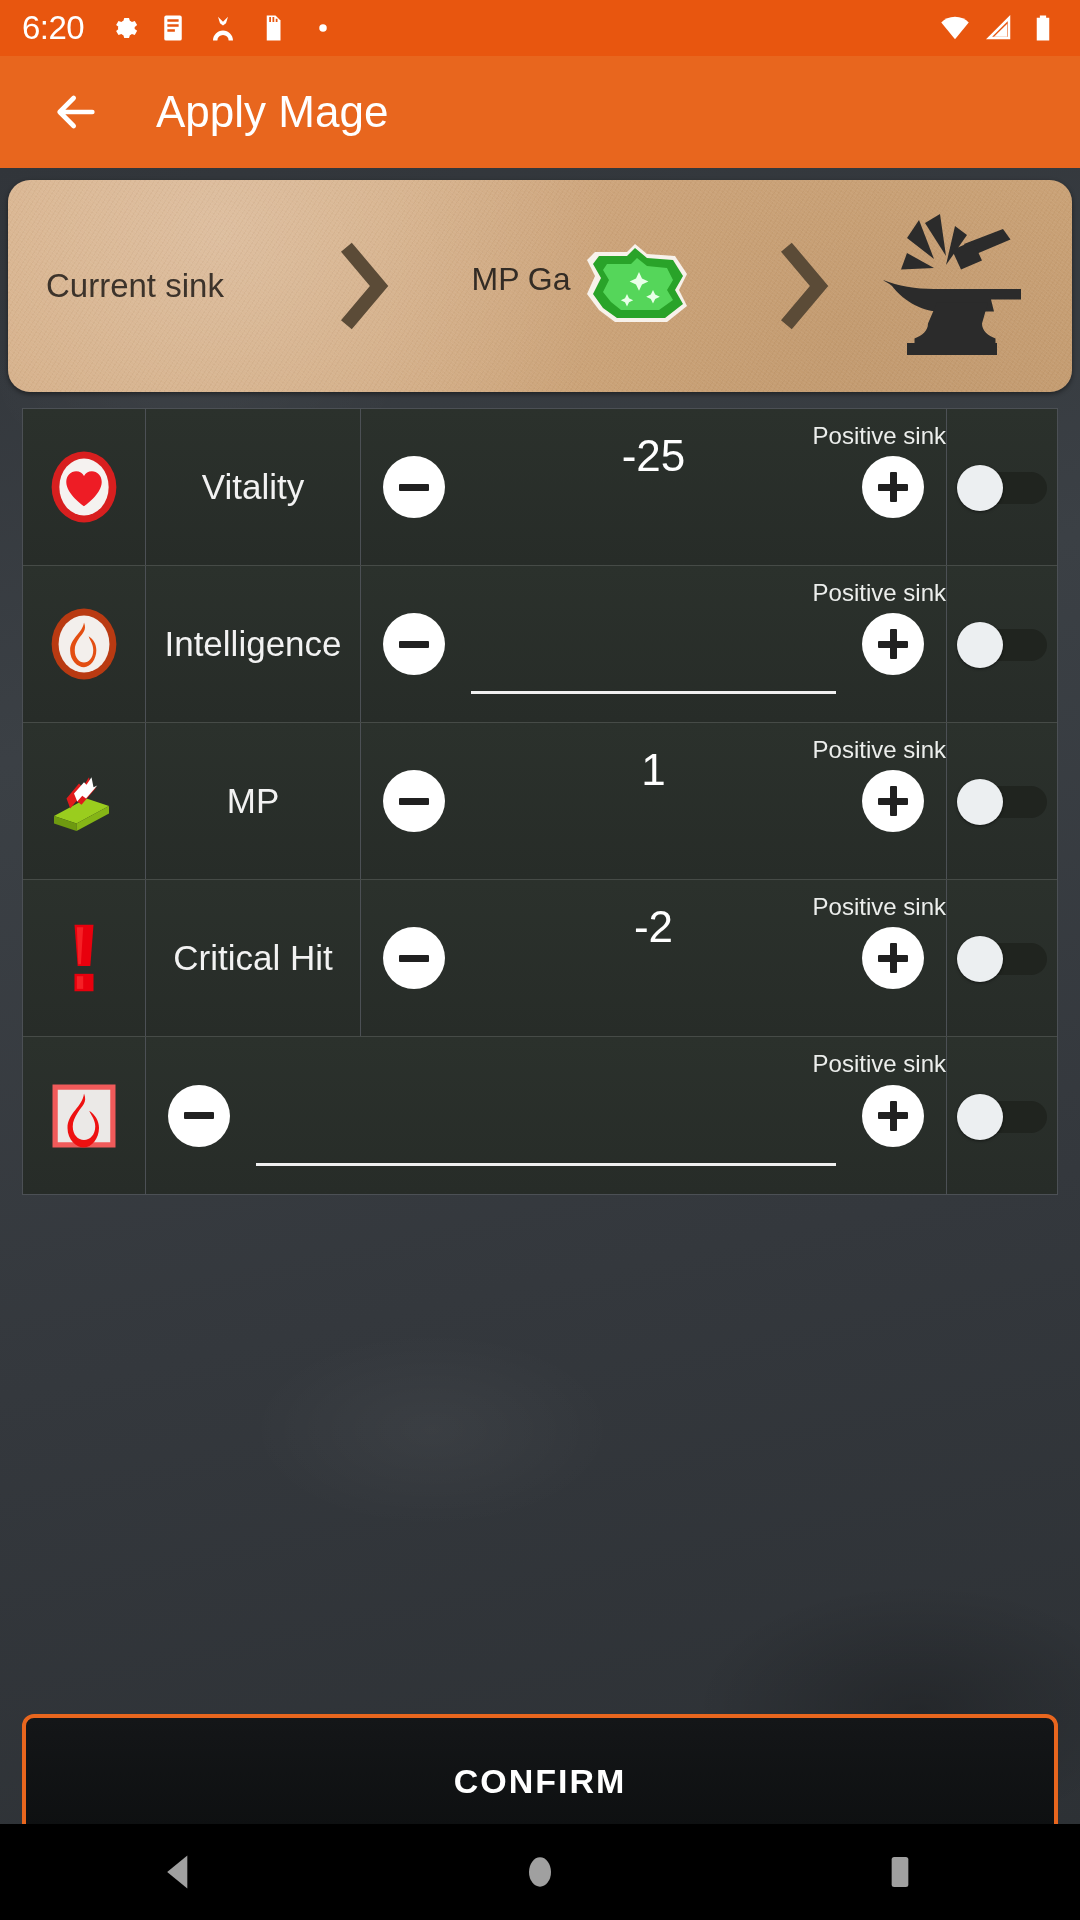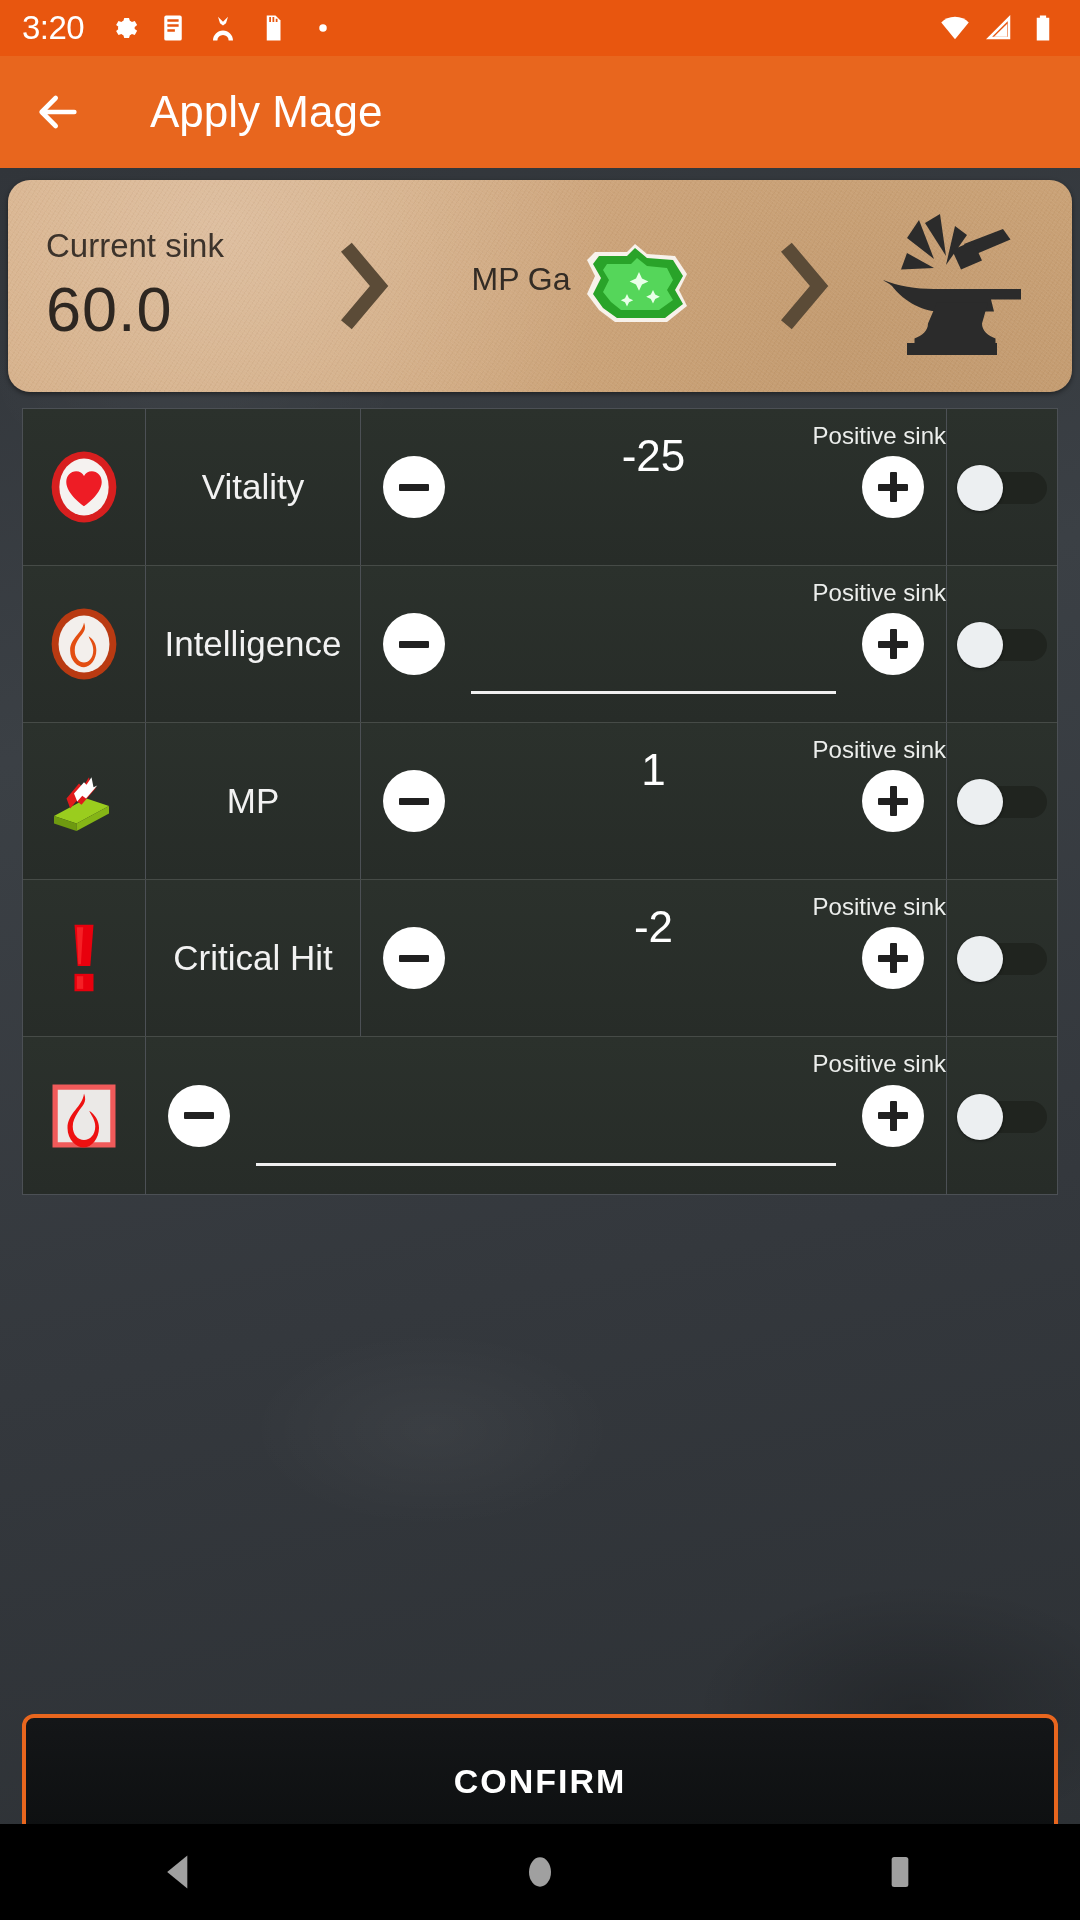--- a/index.html
+++ b/index.html
@@ -18,23 +18,22 @@
     color:#fff;
   }
   #status-bar .clock { font-size:33px; letter-spacing:-0.5px; }
   #status-bar .left-icons { display:flex; align-items:center; gap:20px; margin-left:24px; }
   #status-bar .right-icons { margin-left:auto; display:flex; align-items:center; gap:14px; }
   .sb-ico { width:30px; height:30px; display:block; }
 
   
   #app-bar {
     height:112px; background:#e8661e;
-    display:flex; align-items:center; padding-left:30px;
+    display:flex; align-items:center; padding-left:48px;
     color:#fff;
-    gap:12px;
   }
   #back-arrow { width:56px; height:56px; flex:none; cursor:pointer; }
   #app-title { font-size:44px; margin-left:52px; font-weight:400; }
 
   
   #page {
     position:absolute; top:168px; left:0; right:0; bottom:0;
     background:
       radial-gradient(ellipse 300px 160px at 18% 12%, rgba(255,255,255,0.035), transparent 70%),
       radial-gradient(ellipse 380px 200px at 72% 38%, rgba(255,255,255,0.03), transparent 70%),
@@ -155,21 +154,21 @@
   #nav-bar {
     position:absolute; left:0; right:0; bottom:0; height:96px; background:#000;
     display:flex; align-items:center; justify-content:space-around;
   }
   .nav-btn { width:120px; height:96px; display:flex; align-items:center; justify-content:center; cursor:pointer; }
 </style>
 </head>
 <body>
 
 <div id="status-bar">
-  <span class="clock">3:20</span>
+  <span class="clock">6:20</span>
   <span class="left-icons">
     <svg class="sb-ico" viewBox="0 0 24 24">
       <path fill="#fff" d="M12 8a4 4 0 100 8 4 4 0 000-8zm9.4 4.9l-.1-.9.1-.9 1.9-1.5-1.9-3.3-2.3.8c-.5-.4-1-.7-1.6-1L16.8 4h-3.8l-.7 2.1c-.6.3-1.1.6-1.6 1l-2.3-.8-1.9 3.3L8.4 11l-.1.9.1.9-1.9 1.5 1.9 3.3 2.3-.8c.5.4 1 .7 1.6 1l.7 2.2h3.8l.7-2.2c.6-.3 1.1-.6 1.6-1l2.3.8 1.9-3.3-1.9-1.4z"></path>
     </svg>
     <svg class="sb-ico" viewBox="0 0 24 24">
       <rect x="5" y="2" width="14" height="20" rx="1.5" fill="#fff"></rect>
       <rect x="7.5" y="5" width="9" height="2" fill="#e8560f"></rect>
       <rect x="7.5" y="9" width="9" height="2" fill="#e8560f"></rect>
       <rect x="7.5" y="13" width="6" height="2" fill="#e8560f"></rect>
     </svg>
@@ -207,21 +206,20 @@
     <path fill="none" stroke="#fff" stroke-width="2" stroke-linecap="round" stroke-linejoin="round" d="M19 12H5M11 6l-6 6 6 6"></path>
   </svg>
   <div id="app-title">Apply Mage</div>
 </div>
 
 <div id="page">
 
   <div id="summary-card">
     <div class="sink-block">
       <div class="sink-label">Current sink</div>
-      <div class="sink-value">60.0</div>
     </div>
 
     <svg class="chev" viewBox="0 0 30 50">
       <path fill="none" stroke="#5b4b37" stroke-width="8" stroke-linecap="square" d="M7 6l16 19L7 44"></path>
     </svg>
 
     <div class="mid-block">
       <div class="mid-label">MP Ga</div>
       <svg class="gem" viewBox="0 0 64 44">
         <path fill="#ffffff" opacity=".85" d="M12 6h16l4-4 6 5 14 1 6 9-4 8 4 8-10 8H22l-8-6-6-8 4-9-4-8z"></path>

